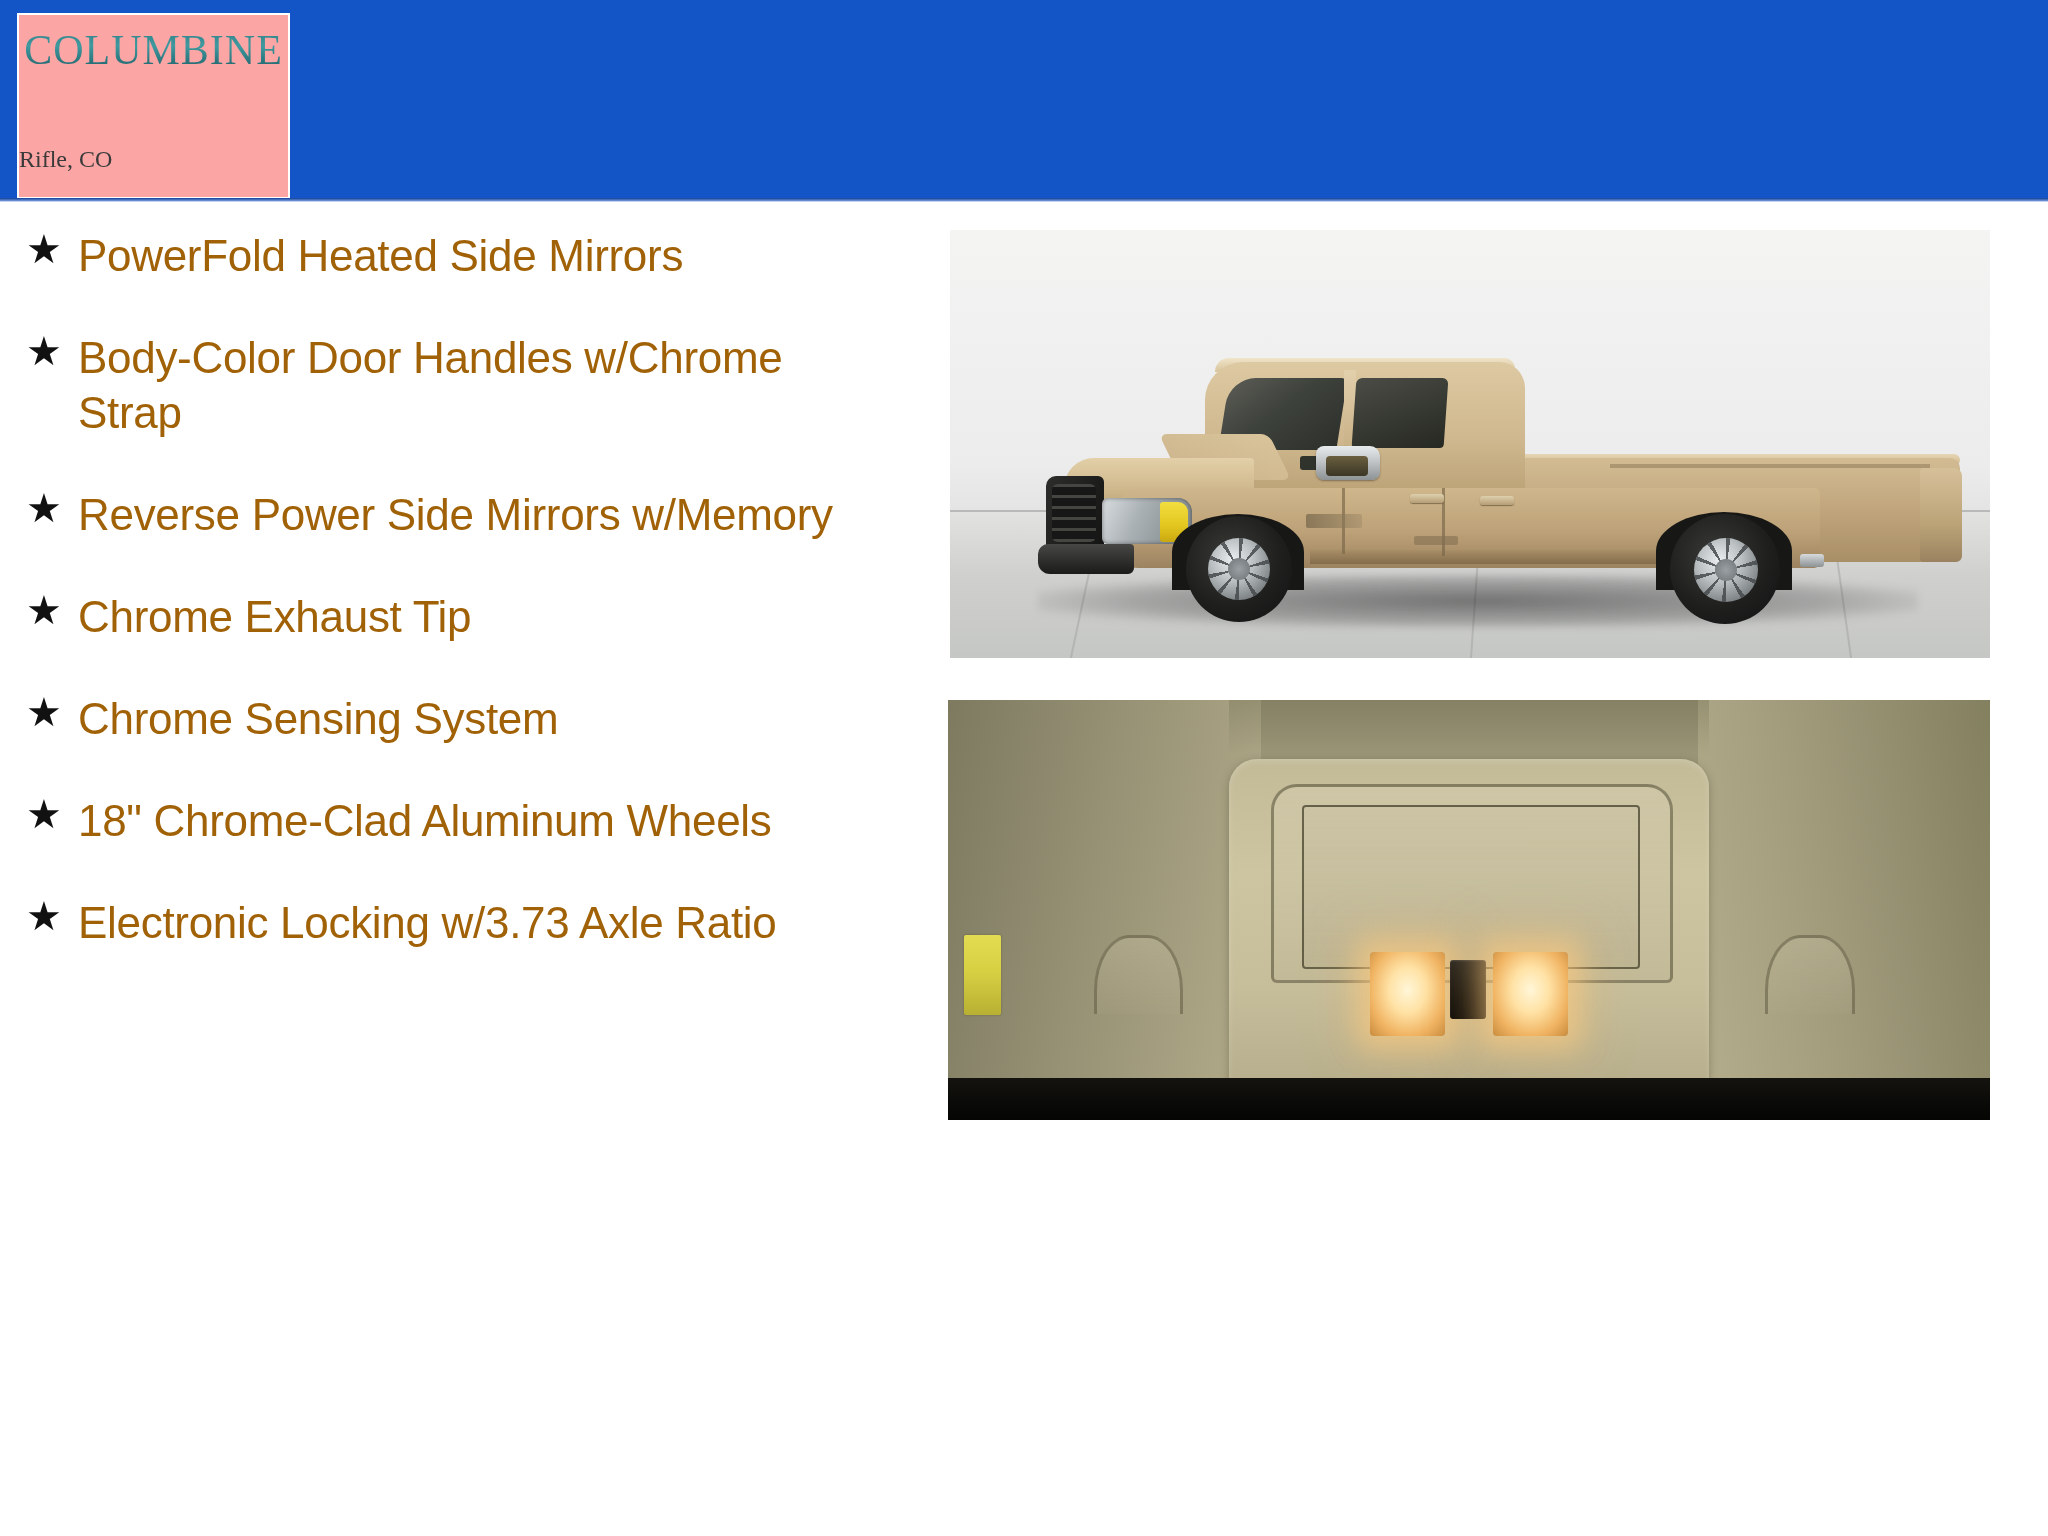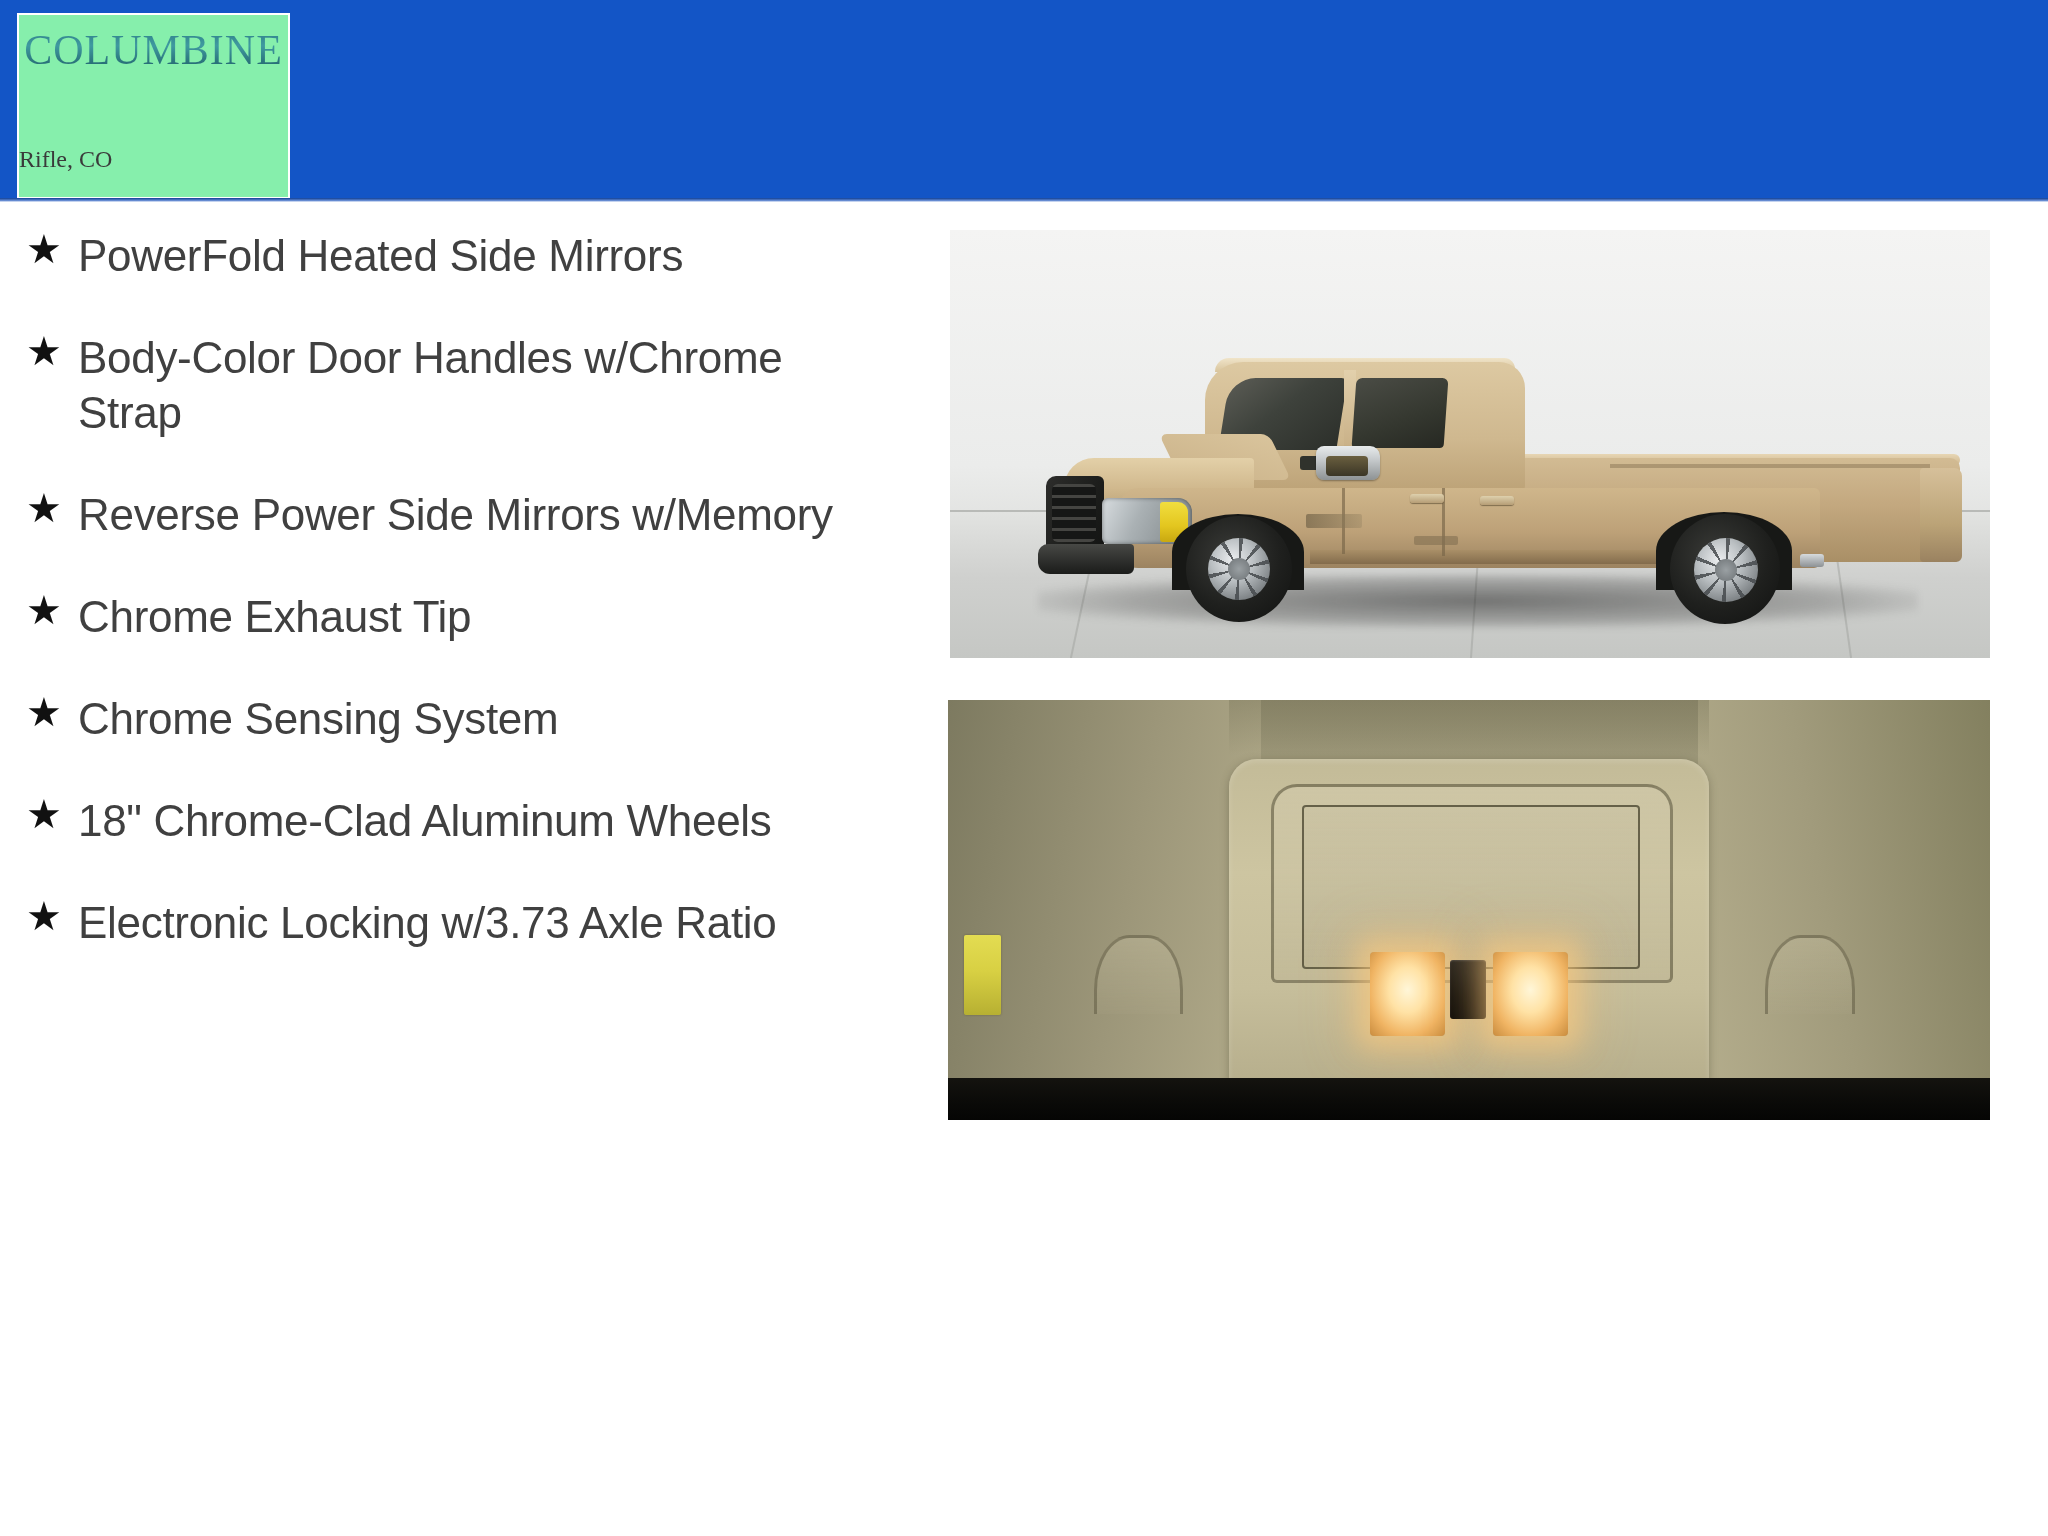--- a/index.html
+++ b/index.html
@@ -32,21 +32,21 @@
     left: 0; top: 198px;
     width: 2048px;
     height: 4px;
     background: linear-gradient(to bottom, #0f3f96, #6f93d8 70%, #ffffff);
   }
   #logo-box {
     position: absolute;
     left: 17px; top: 13px;
     width: 273px;
     height: 186px;
-    background: #86efac;
+    background: #fca5a5;
     border: 2px solid #ffffff;
     box-sizing: border-box;
     overflow: hidden;
   }
   .logo-wordmark {
     position: absolute;
     left: 0; top: 14px;
     width: 100%;
     text-align: center;
     font-family: "Liberation Serif", serif;
@@ -123,21 +123,21 @@
     font-size: 40px;
     line-height: 1.05;
     color: #111111;
     text-align: left;
     padding-left: 8px;
   }
   .bullet-text {
     flex: 1 1 auto;
     font-size: 44px;
     line-height: 1.25;
-    color: #404040;
+    color: #a16207;
     letter-spacing: -0.3px;
     white-space: pre-line;
   }
 
   
   #photo-truck {
     position: absolute;
     left: 950px; top: 230px;
     width: 1040px;
     height: 428px;

